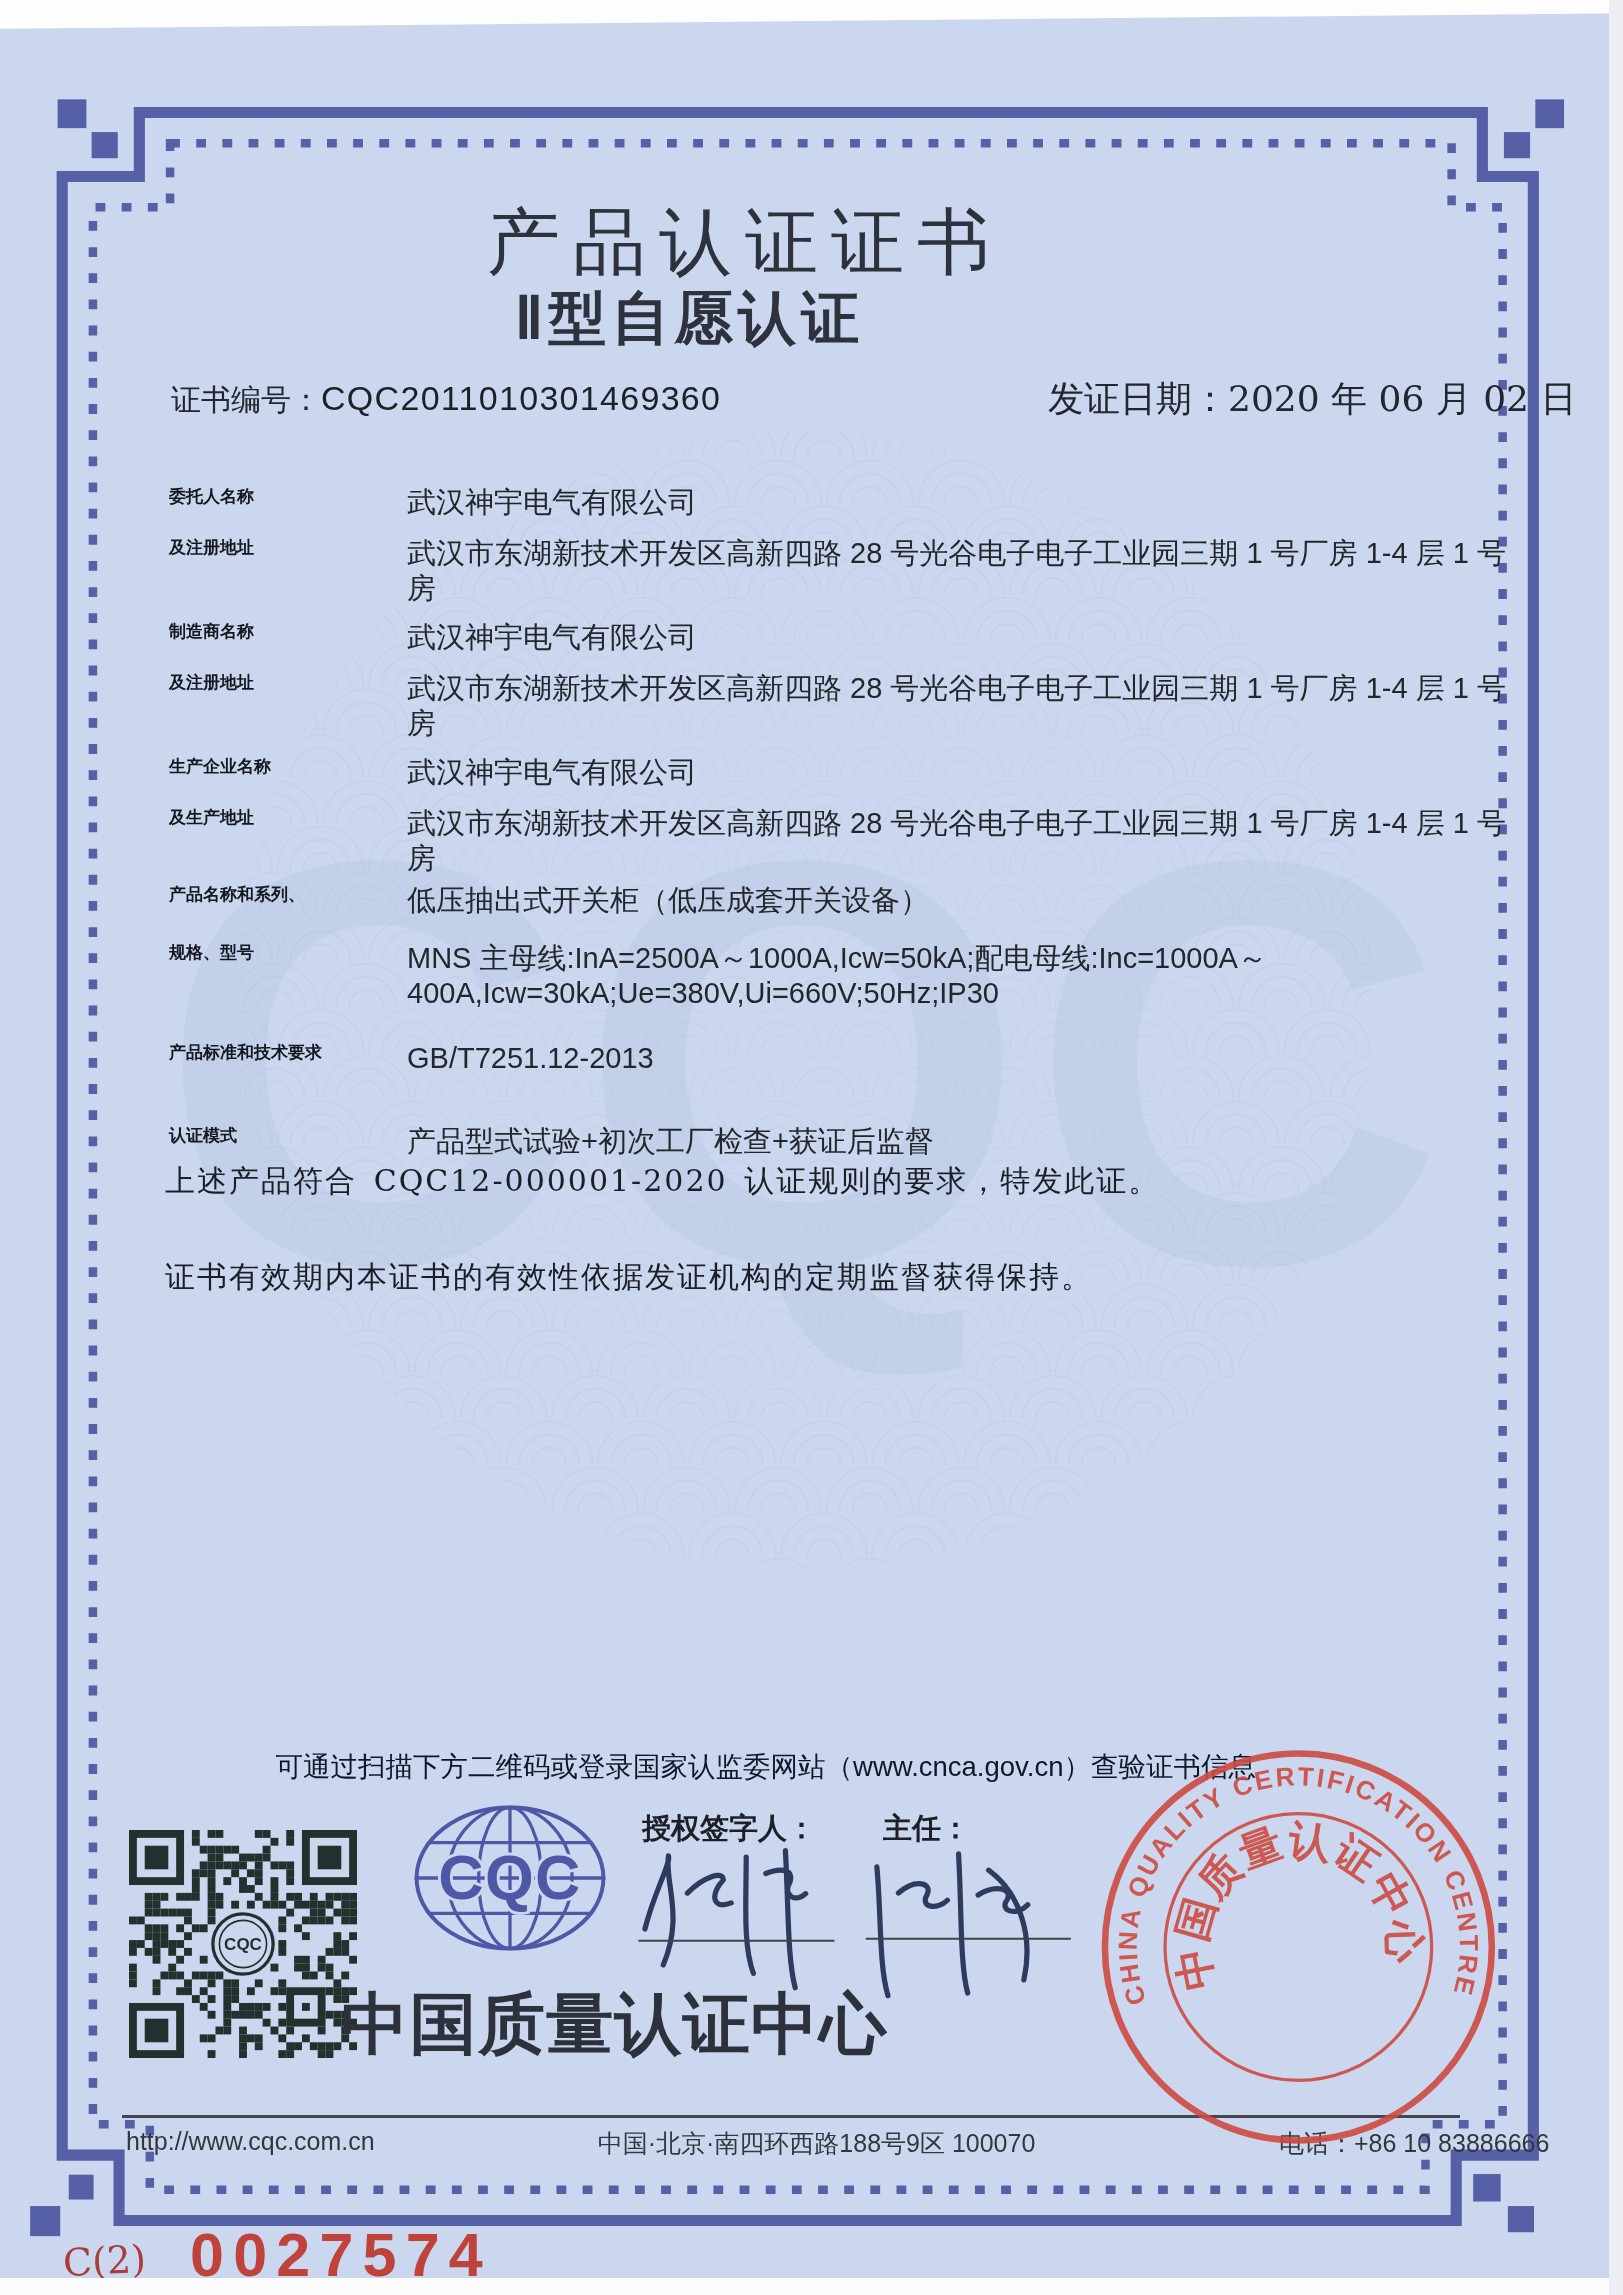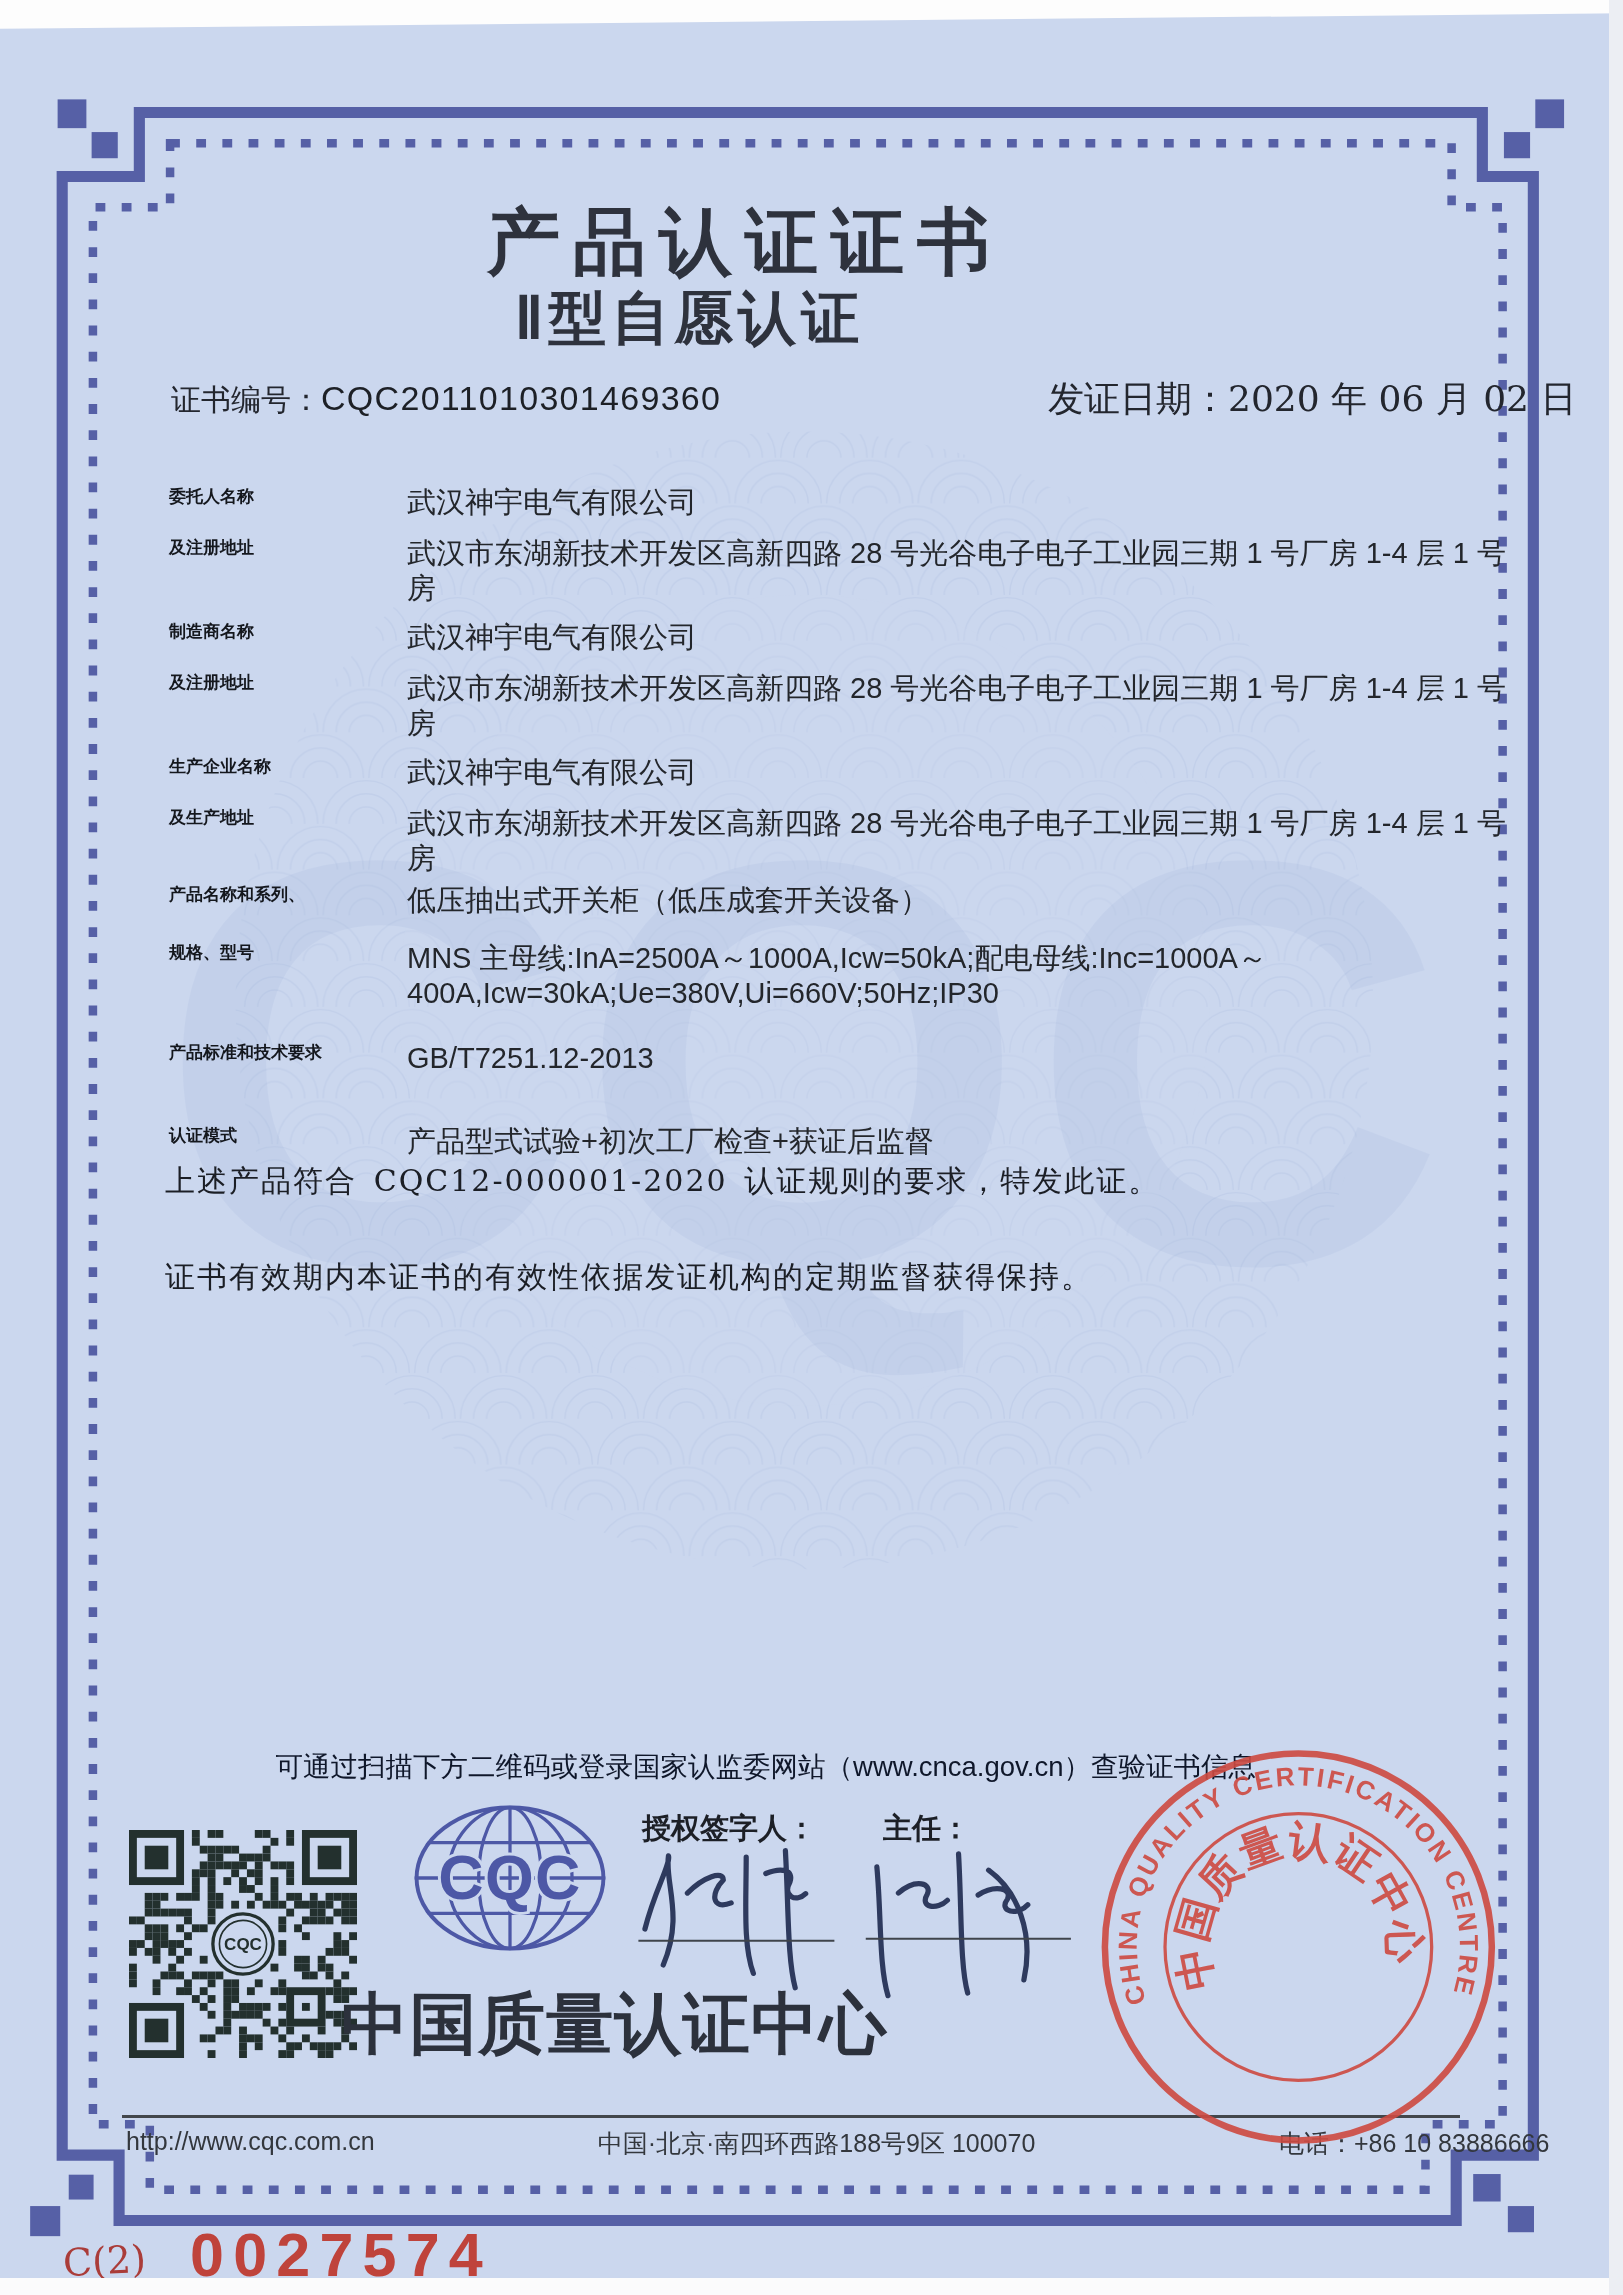--- a/index.html
+++ b/index.html
@@ -8,21 +8,21 @@
     background:#cbd7ee;
     font-family:"Liberation Sans",sans-serif;
     color:#23262e;
   }
   .abs{position:absolute;}
   
   .scan-top{top:-22px;left:-7.8px;width:1648px;height:43px;background:#fdfdfd;transform:rotate(-0.55deg);}
   .scan-bottom{top:2278px;left:0;width:1623px;height:17px;background:#fbfbfc;}
   .scan-right{top:0;left:1609px;width:14.4px;height:2295px;background:#eceef3;}
   
-  .title{top:194px;left:0;width:1490px;text-align:center;font-size:73px;font-weight:700;
+  .title{top:194px;left:0;width:1490px;text-align:center;font-size:73px;font-weight:400;
          letter-spacing:13px;color:#2e323d;}
   .subtitle{top:280px;left:0;width:1379px;text-align:center;font-size:58px;font-weight:800;
          letter-spacing:5.2px;color:#2e323d;}
   .kai{font-family:"DejaVu Serif",serif;}
   .certline{top:379px;left:171px;font-size:30px;}
   .certline .num{font-size:34px;letter-spacing:1.3px;color:#1d2026;}
   .dateline1{top:375px;left:1032px;font-size:36px;margin-left:16px;}
   .dateline2{top:428px;left:1032px;font-size:30px;}
   
   .fblock{left:0;top:0;width:1623px;height:6.5px;}

